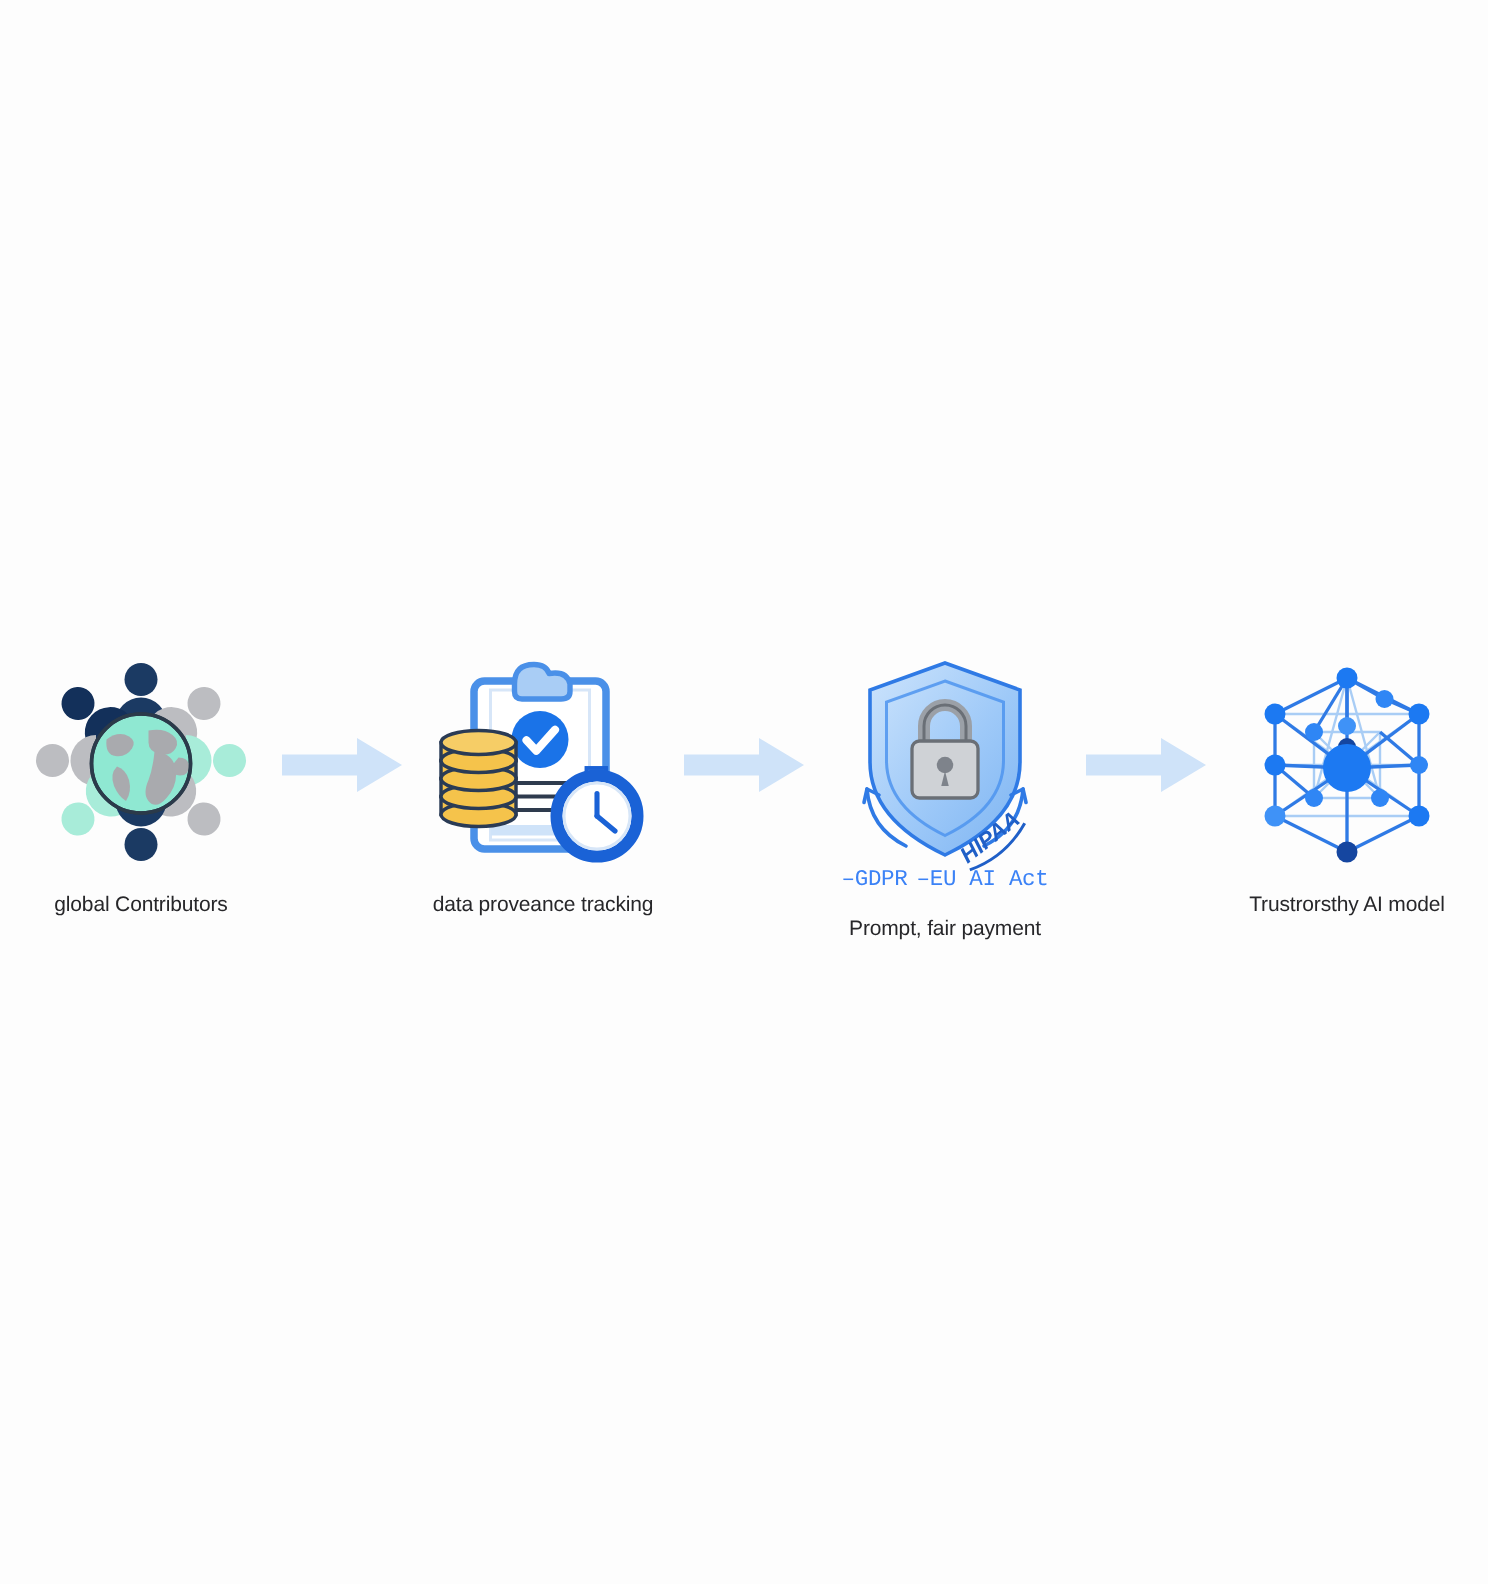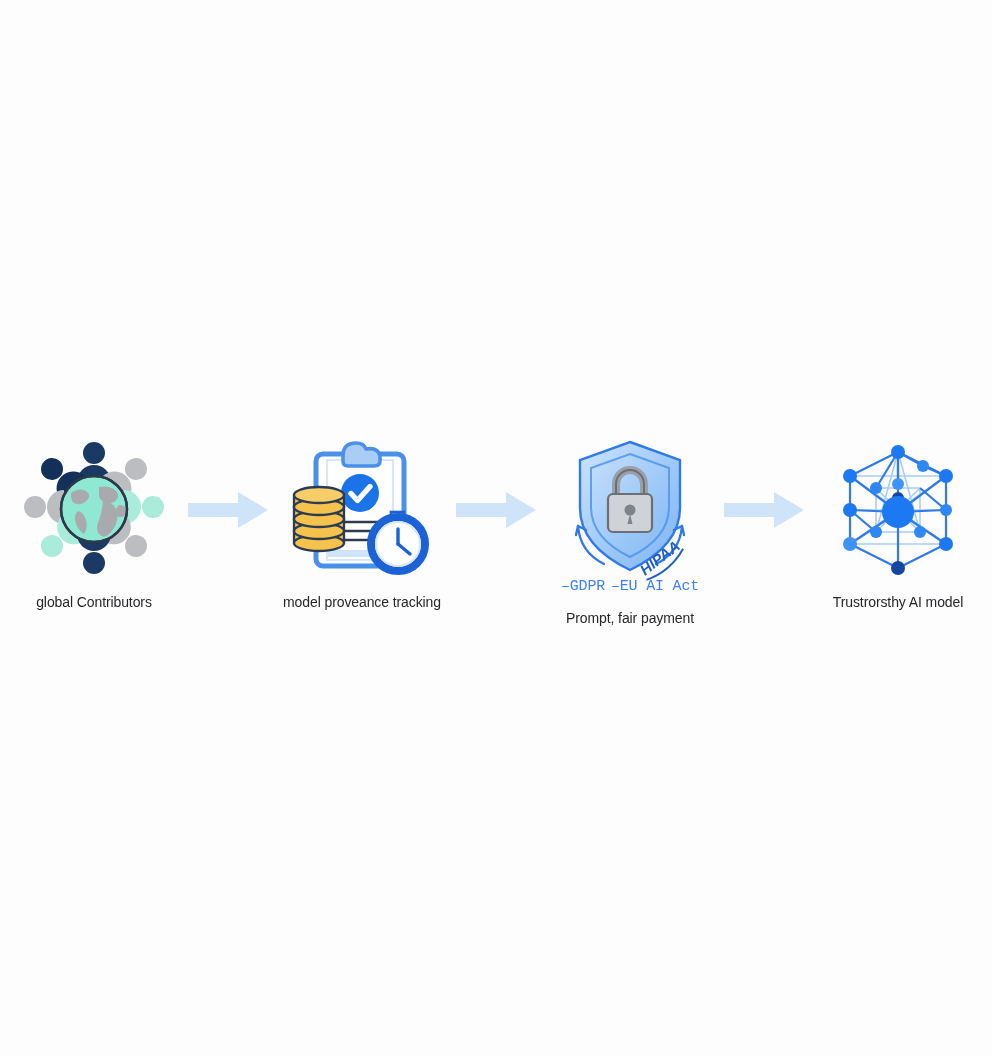--- a/index.html
+++ b/index.html
@@ -208,21 +208,21 @@
             <rect x="105" y="78" width="13" height="10" fill="#a9cdf5" stroke="#1a62d6" stroke-width="2.6"></rect>
             <circle cx="112" cy="110" r="27" fill="#ffffff" stroke="#1a62d6" stroke-width="8"></circle>
             <circle cx="112" cy="110" r="22" fill="#ffffff" stroke="#d7e6f8" stroke-width="2"></circle>
             <g stroke="#1a62d6" stroke-width="3.4" stroke-linecap="round">
               <line x1="112" y1="110" x2="112" y2="95"></line>
               <line x1="112" y1="110" x2="124" y2="120"></line>
             </g>
           </g>
         </svg>
       </div>
-      <div class="step-label">model proveance tracking</div>
+      <div class="step-label">data proveance tracking</div>
     </div>
 
     <div class="arrow-cell">
       <svg width="80" height="36" viewBox="0 0 80 36">
         <path d="M 0 11 L 50 11 L 50 0 L 80 18 L 50 36 L 50 25 L 0 25 Z" fill="#cfe3f9"></path>
       </svg>
     </div>
 
     <div class="step has-compliance">
       <div class="icon-box">

